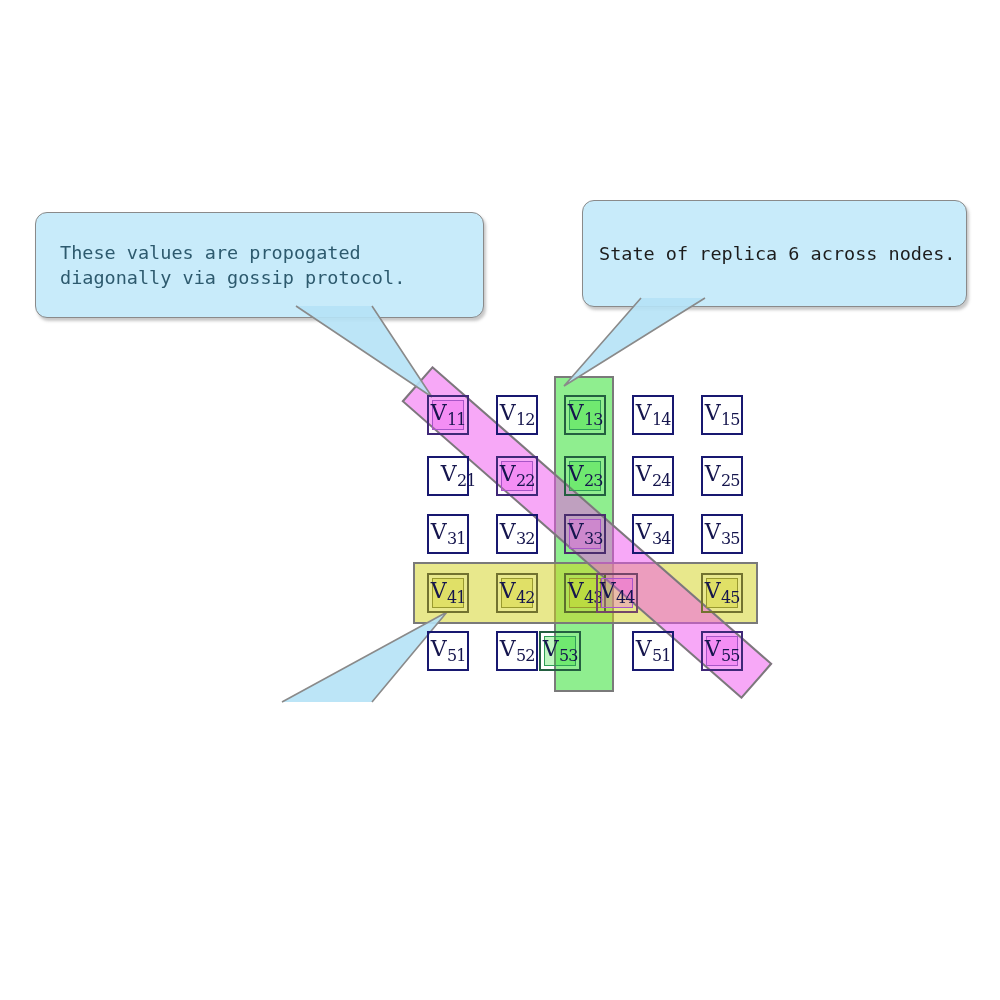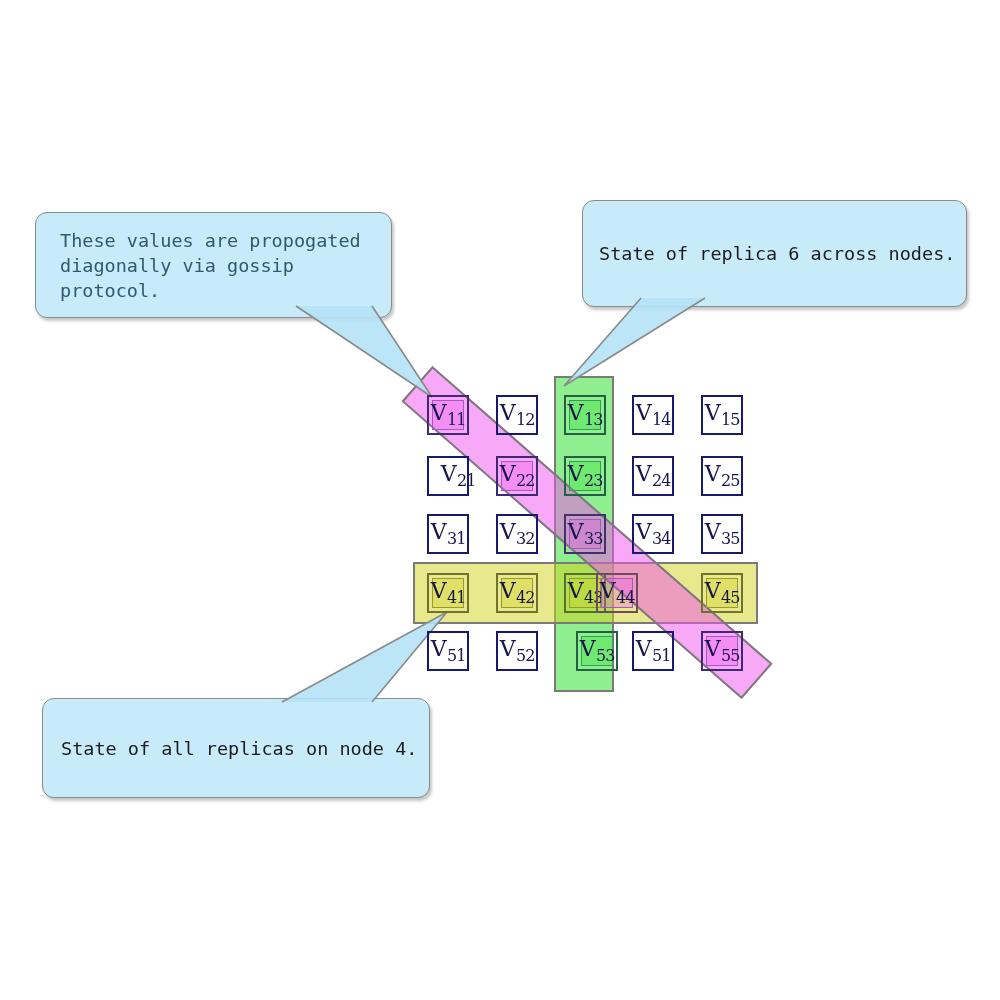--- a/index.html
+++ b/index.html
@@ -9,21 +9,21 @@
   .band{position:absolute;box-sizing:border-box;border:2px solid #7a7a7a;}
   .band-green{left:554px;top:376px;width:60px;height:316px;z-index:1;}
   .band-yellow{left:413px;top:562px;width:345px;height:62px;z-index:2;}
   .band-magenta{left:361px;top:509px;width:452px;height:47px;transform:rotate(41.2deg);z-index:3;}
 
   
   .callout{position:absolute;box-sizing:border-box;background:#c8ebfa;border:1.5px solid #8a8a8a;
     border-radius:12px;z-index:4;display:flex;align-items:center;
     box-shadow:2px 3px 3px rgba(130,130,130,0.45);}
   .callout .txt{font-size:18.5px;line-height:25px;white-space:pre-wrap;}
-  #callout-gossip{left:35px;top:212px;width:357px;height:106px;padding:0 20px 0 24px;}
+  #callout-gossip{left:35px;top:212px;width:449px;height:106px;padding:0 20px 0 24px;}
   #callout-replica3{left:582px;top:200px;width:385px;height:107px;padding:0 10px 0 16px;}
   #callout-node4{left:42px;top:698px;width:388px;height:100px;padding:0 10px 0 18px;}
 
   
   #tails{position:absolute;left:0;top:0;z-index:5;pointer-events:none;}
 
   
   .cell{position:absolute;box-sizing:border-box;width:42px;height:40px;border:2px solid #181870;
     z-index:6;display:flex;align-items:center;justify-content:center;}
   .cell .lbl{font-family:"DejaVu Serif",serif;color:#15154d;font-size:22px;line-height:1;
@@ -48,23 +48,20 @@
 
   <div class="band band-green" style="background: rgba(31, 221, 31, 0.5);"></div>
   <div class="band band-yellow" style="background: rgba(209, 209, 26, 0.5);"></div>
   <div class="band band-magenta" style="background: rgba(240, 82, 240, 0.5);"></div>
 
   <div class="callout" id="callout-gossip">
     <span class="txt" style="color: rgb(45, 90, 110);">These values are propogated diagonally via gossip protocol.</span>
   </div>
   <div class="callout" id="callout-replica3">
     <span class="txt" style="color: rgb(28, 28, 28);">State of replica 6 across nodes.</span>
-  </div>
-  <div class="callout" id="callout-node4">
-    <span class="txt" style="color: rgb(28, 28, 28);">State of all replicas on node 4.</span>
   </div>
 
   <svg id="tails" width="1000" height="1000">
     <path id="tail-gossip" d="M296,306 L432,397 L372,306" fill="#b5e2f6" fill-opacity="0.9" stroke="#8a8a8a" stroke-width="1.6"></path>
     <path id="tail-replica3" d="M705,298 L564,386 L641,298" fill="#b5e2f6" fill-opacity="0.9" stroke="#8a8a8a" stroke-width="1.6"></path>
     <path id="tail-node4" d="M282,702 L447,612 L372,702" fill="#b5e2f6" fill-opacity="0.9" stroke="#8a8a8a" stroke-width="1.6"></path>
   </svg>
 
   <div id="matrix">
       <div class="cell b-m" style="left: 427px; top: 395px;">
@@ -136,21 +133,21 @@
       <div class="cell b-y" style="left: 701px; top: 573px;">
         <div class="hl hl-y"></div>
         <span class="lbl"><span>V</span><sub>45</sub></span>
       </div>
       <div class="cell" style="left: 427px; top: 631px;">
         <span class="lbl"><span>V</span><sub>51</sub></span>
       </div>
       <div class="cell" style="left: 496px; top: 631px;">
         <span class="lbl"><span>V</span><sub>52</sub></span>
       </div>
-      <div class="cell b-g" style="left: 576px; top: 631px; align-items: center;">
+      <div class="cell b-g" style="left: 539px; top: 631px; align-items: center;">
         <div class="hl hl-g"></div>
         <span class="lbl"><span>V</span><sub>53</sub></span>
       </div>
       <div class="cell" style="left: 632px; top: 631px;">
         <span class="lbl"><span>V</span><sub>51</sub></span>
       </div>
       <div class="cell b-m" style="left: 701px; top: 631px;">
         <div class="hl hl-m"></div>
         <span class="lbl"><span>V</span><sub>55</sub></span>
       </div>

